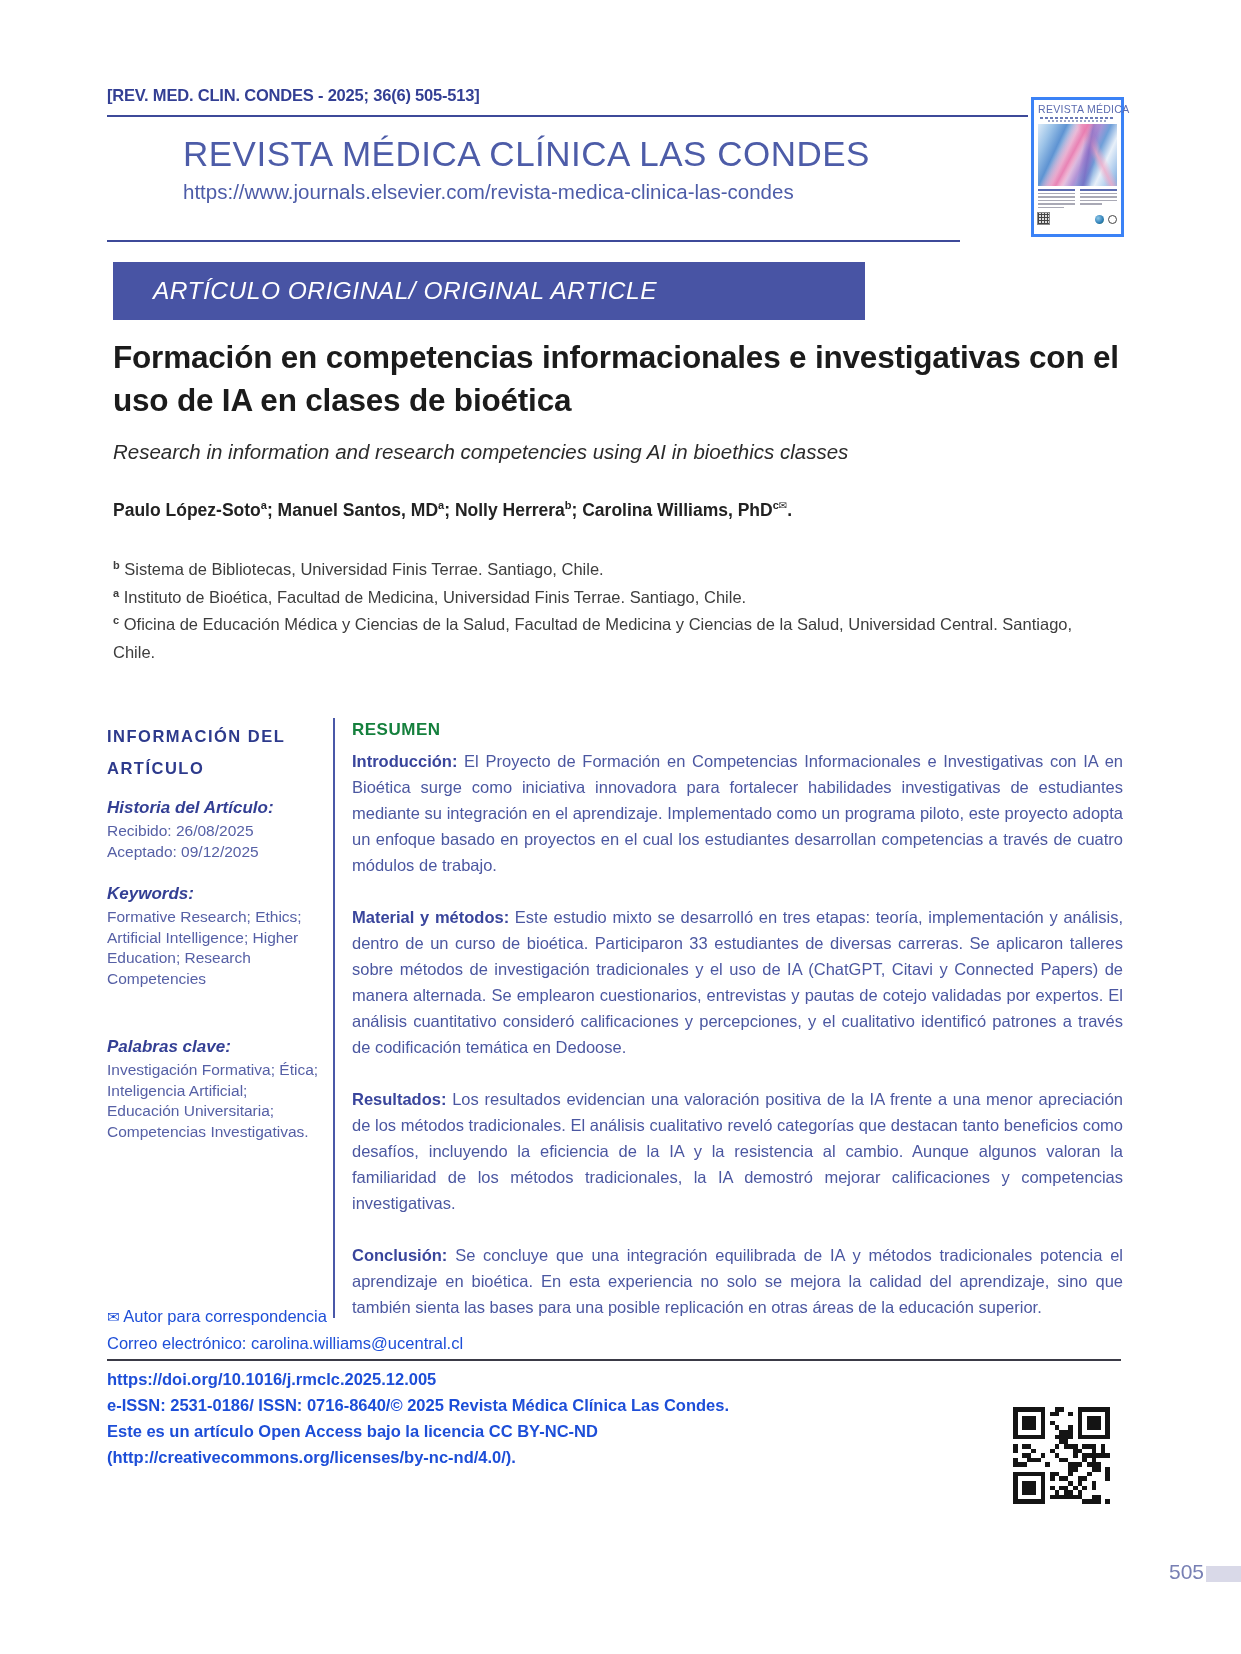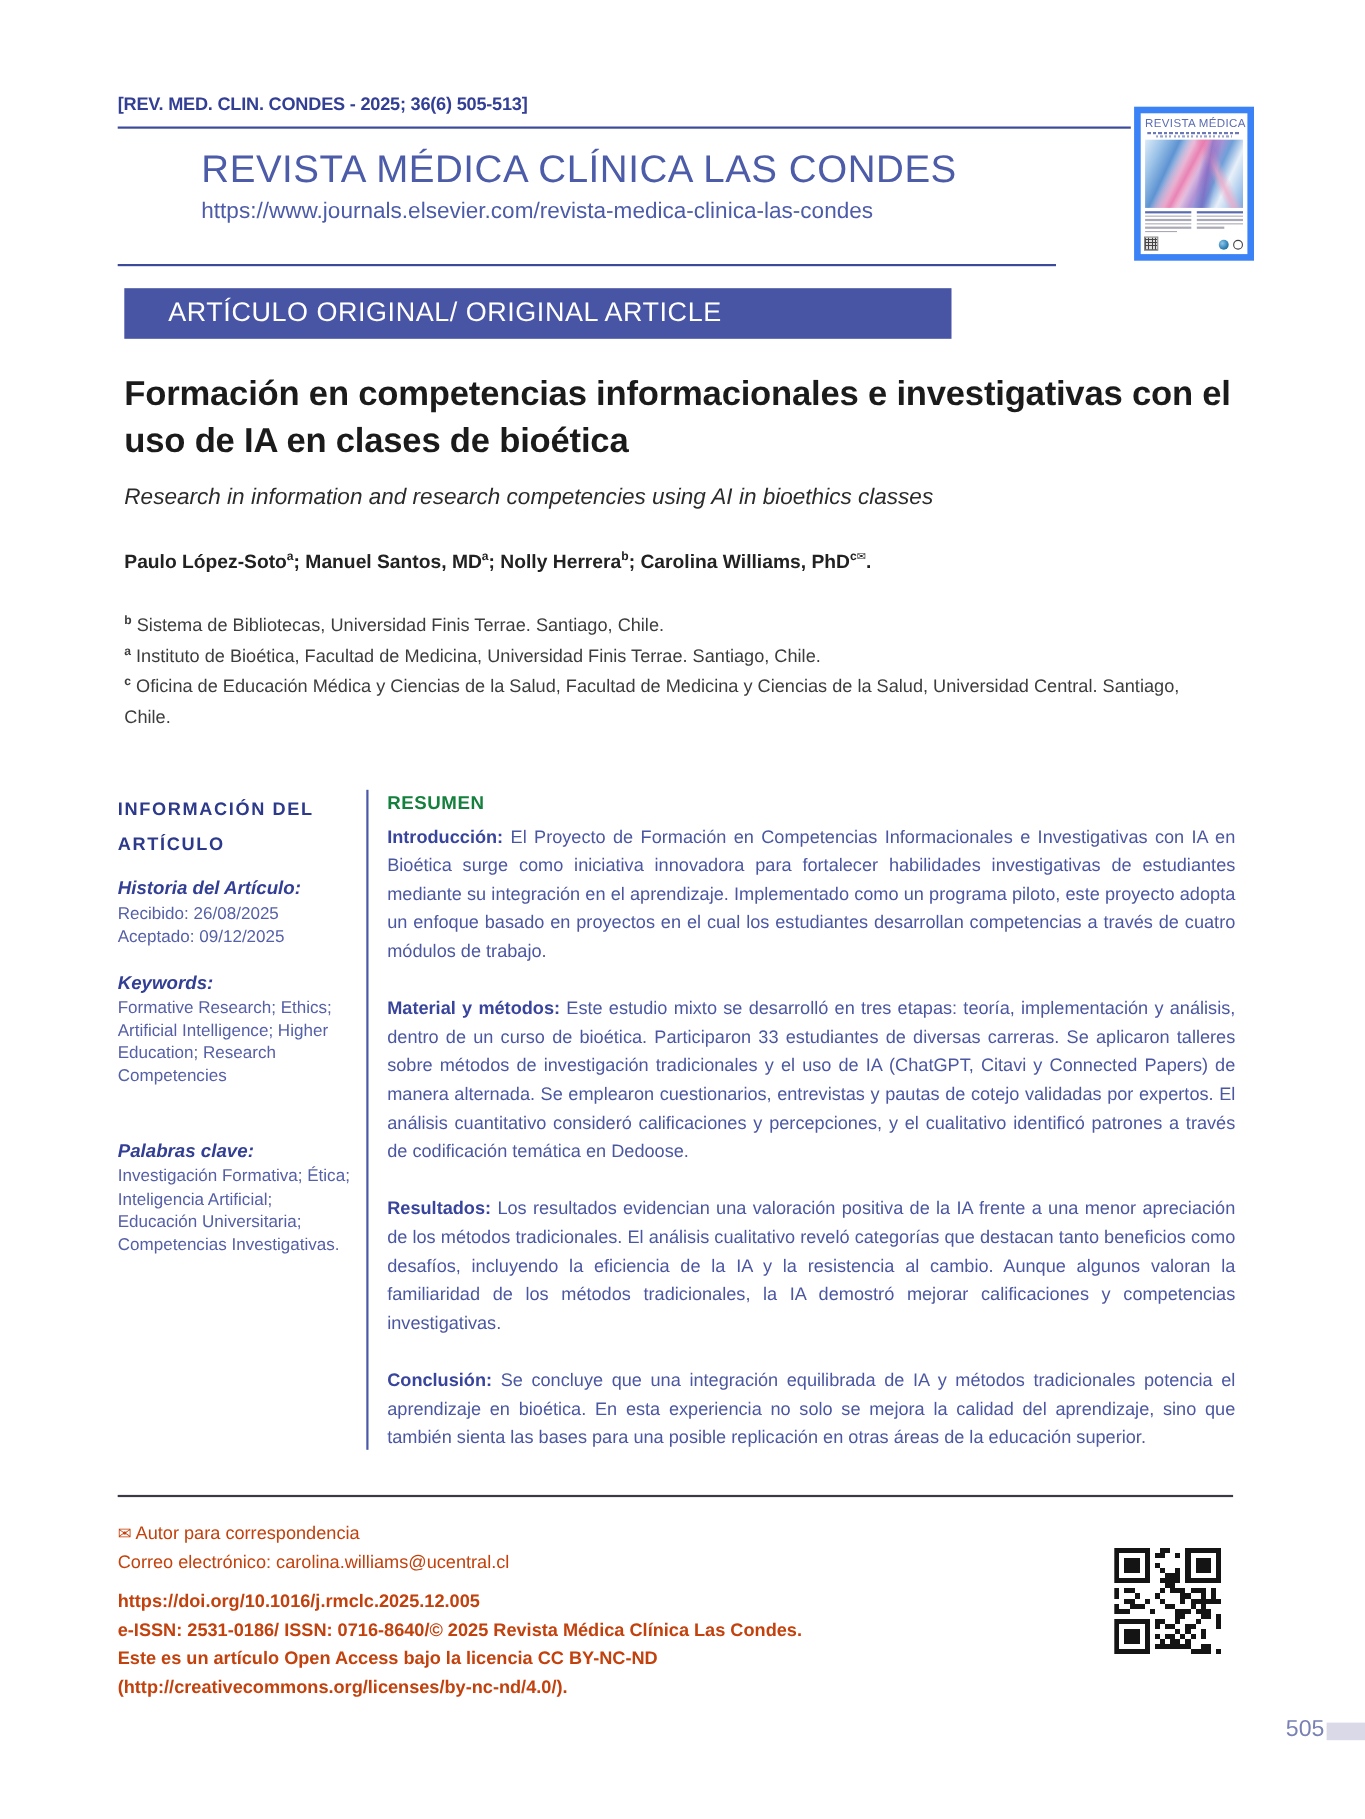--- a/index.html
+++ b/index.html
@@ -10,21 +10,21 @@
   sup{font-size:11px;font-weight:bold;line-height:0;}
   
   .citation{position:absolute;left:107px;top:86px;font-size:16.5px;font-weight:bold;color:#333f94;letter-spacing:-0.2px;}
   .rule{position:absolute;height:2px;background:#3d4a99;}
   .rule-top{left:107px;top:115px;width:921px;}
   .rule-mid{left:107px;top:240px;width:853px;}
   .rule-bottom{left:107px;top:1359px;width:1014px;background:#3a3a46;}
   .journal-title{position:absolute;left:183px;top:134px;font-size:35px;color:#4d5ca8;letter-spacing:0.5px;font-weight:400;}
   .journal-url{position:absolute;left:183px;top:180px;font-size:20.5px;color:#4d5ca8;text-decoration:none;}
   
-  .cover{position:absolute;left:1031px;top:97px;width:109px;height:140px;background:#fff;border:6px solid #3b82f6;box-sizing:border-box;padding:3px 4px;}
+  .cover{position:absolute;left:1031px;top:97px;width:93px;height:140px;background:#fff;border:3px solid #3b82f6;box-sizing:border-box;padding:3px 4px;}
   .cover-title{font-size:10.5px;color:#5b6bb0;text-align:center;letter-spacing:0.3px;white-space:nowrap;}
   .cover-subline{height:2px;margin:2px 2px 1px 2px;background:repeating-linear-gradient(90deg,#6a79b5 0 3px,transparent 3px 5px);}
   .cover-dateline{height:1.5px;margin:1px 10px 2px 10px;background:repeating-linear-gradient(90deg,#9aa4c8 0 2px,transparent 2px 4px);}
   .cover-art{height:62px;margin:1px 0 3px 0;
     background:
       linear-gradient(118deg, transparent 30%, rgba(231,115,171,.85) 45%, rgba(231,115,171,0) 52%),
       linear-gradient(100deg, transparent 54%, rgba(122,94,190,.65) 62%, transparent 71%),
       linear-gradient(64deg, transparent 62%, rgba(240,170,200,.8) 68%, transparent 75%),
       linear-gradient(115deg,#dcebf8 0%,#9cc3e8 14%,#5e93d2 27%,#eef4fb 39%,#f3cfe3 48%,#b193d6 58%,#6f9fd8 68%,#e8f0f9 79%,#a9c9ec 91%,#7fa9dc 100%);
   }
@@ -34,43 +34,43 @@
   .c-line.blue{background:#5b6bb0;height:2px;}
   .cover-foot{display:flex;justify-content:space-between;align-items:flex-end;margin-top:3px;}
   .mini-qr{width:11px;height:11px;background:
       repeating-linear-gradient(0deg,#444 0 1px,transparent 1px 3px),
       repeating-linear-gradient(90deg,#444 0 1px,transparent 1px 3px),#ddd;
       outline:1px solid #888;}
   .mini-logos{display:flex;gap:4px;}
   .mini-logo1{width:9px;height:9px;border-radius:50%;background:radial-gradient(circle at 35% 35%,#8ec8e8,#2e7fb8 60%,#1a5f3f);}
   .mini-logo2{width:9px;height:9px;border-radius:50%;background:#fff;border:1.5px solid #444;box-sizing:border-box;}
   
-  .badge{position:absolute;left:113px;top:262px;width:752px;height:46px;background:#4854a4;color:#fff;
-    display:flex;align-items:center;padding-left:40px;box-sizing:border-box;font-size:24.5px;letter-spacing:0.5px;}
+  .badge{position:absolute;left:113px;top:262px;width:752px;height:58px;background:#4854a4;color:#fff;
+    display:flex;align-items:center;padding-left:40px;box-sizing:border-box;font-size:24.5px;letter-spacing:0.5px;font-style:italic;}
   .title{position:absolute;left:113px;top:336px;width:1015px;font-size:31.5px;line-height:43px;font-weight:600;color:#1b1b1b;letter-spacing:-0.2px;}
   .subtitle{position:absolute;left:113px;top:440px;font-size:20.5px;font-style:italic;color:#2b2b2b;}
   .authors{position:absolute;left:113px;top:500px;font-size:17.5px;font-weight:600;color:#222;}
   .env-sup{font-family:"DejaVu Sans",sans-serif;font-size:10px;}
   .affiliations{position:absolute;left:113px;top:556px;width:960px;font-size:16.5px;line-height:27.5px;color:#3d3d3d;}
   
   .info-panel{position:absolute;left:107px;top:720px;width:214px;}
   .info-heading{font-size:16.5px;font-weight:bold;color:#2d3a8c;letter-spacing:1.5px;line-height:32px;}
   .group-label{font-size:17px;font-weight:bold;font-style:italic;color:#333f94;margin-bottom:3px;}
   .group-body{font-size:15.5px;line-height:20.5px;color:#5660a6;}
   .g-history{margin-top:14px;}
   .g-keywords{margin-top:22px;}
   .g-palabras{margin-top:48px;}
   .v-divider{position:absolute;left:333px;top:718px;width:2px;height:600px;background:#4a58a8;}
   .abstract{position:absolute;left:352px;top:720px;width:771px;}
   .abstract-heading{font-size:17px;font-weight:bold;color:#15803d;letter-spacing:0.5px;}
   .abs-p{margin:8px 0 0 0;font-size:16.5px;line-height:26px;color:#4b57a1;text-align:justify;}
   .abs-p + .abs-p{margin-top:26px;}
   .abs-label{color:#39459c;}
   
-  .footer{position:absolute;left:107px;top:1381px;font-size:16.5px;line-height:26px;color:#c2410c;}
+  .footer{position:absolute;left:107px;top:1303px;font-size:16.5px;line-height:26px;color:#1d4ed8;}
   .footer .bold-block{margin-top:10px;font-weight:bold;}
   .env-icon{font-family:"DejaVu Sans",sans-serif;font-size:15px;}
   .qr{position:absolute;left:1013px;top:1407px;width:97px;height:97px;}
   .page-num{position:absolute;left:1160px;top:1560px;width:44px;font-size:21px;color:#7880b4;text-align:right;}
   .page-num-block{position:absolute;left:1206px;top:1566px;width:35px;height:16px;background:#d9d9e8;}
   a{color:inherit;text-decoration:none;}
 </style>
 </head>
 <body>
 

